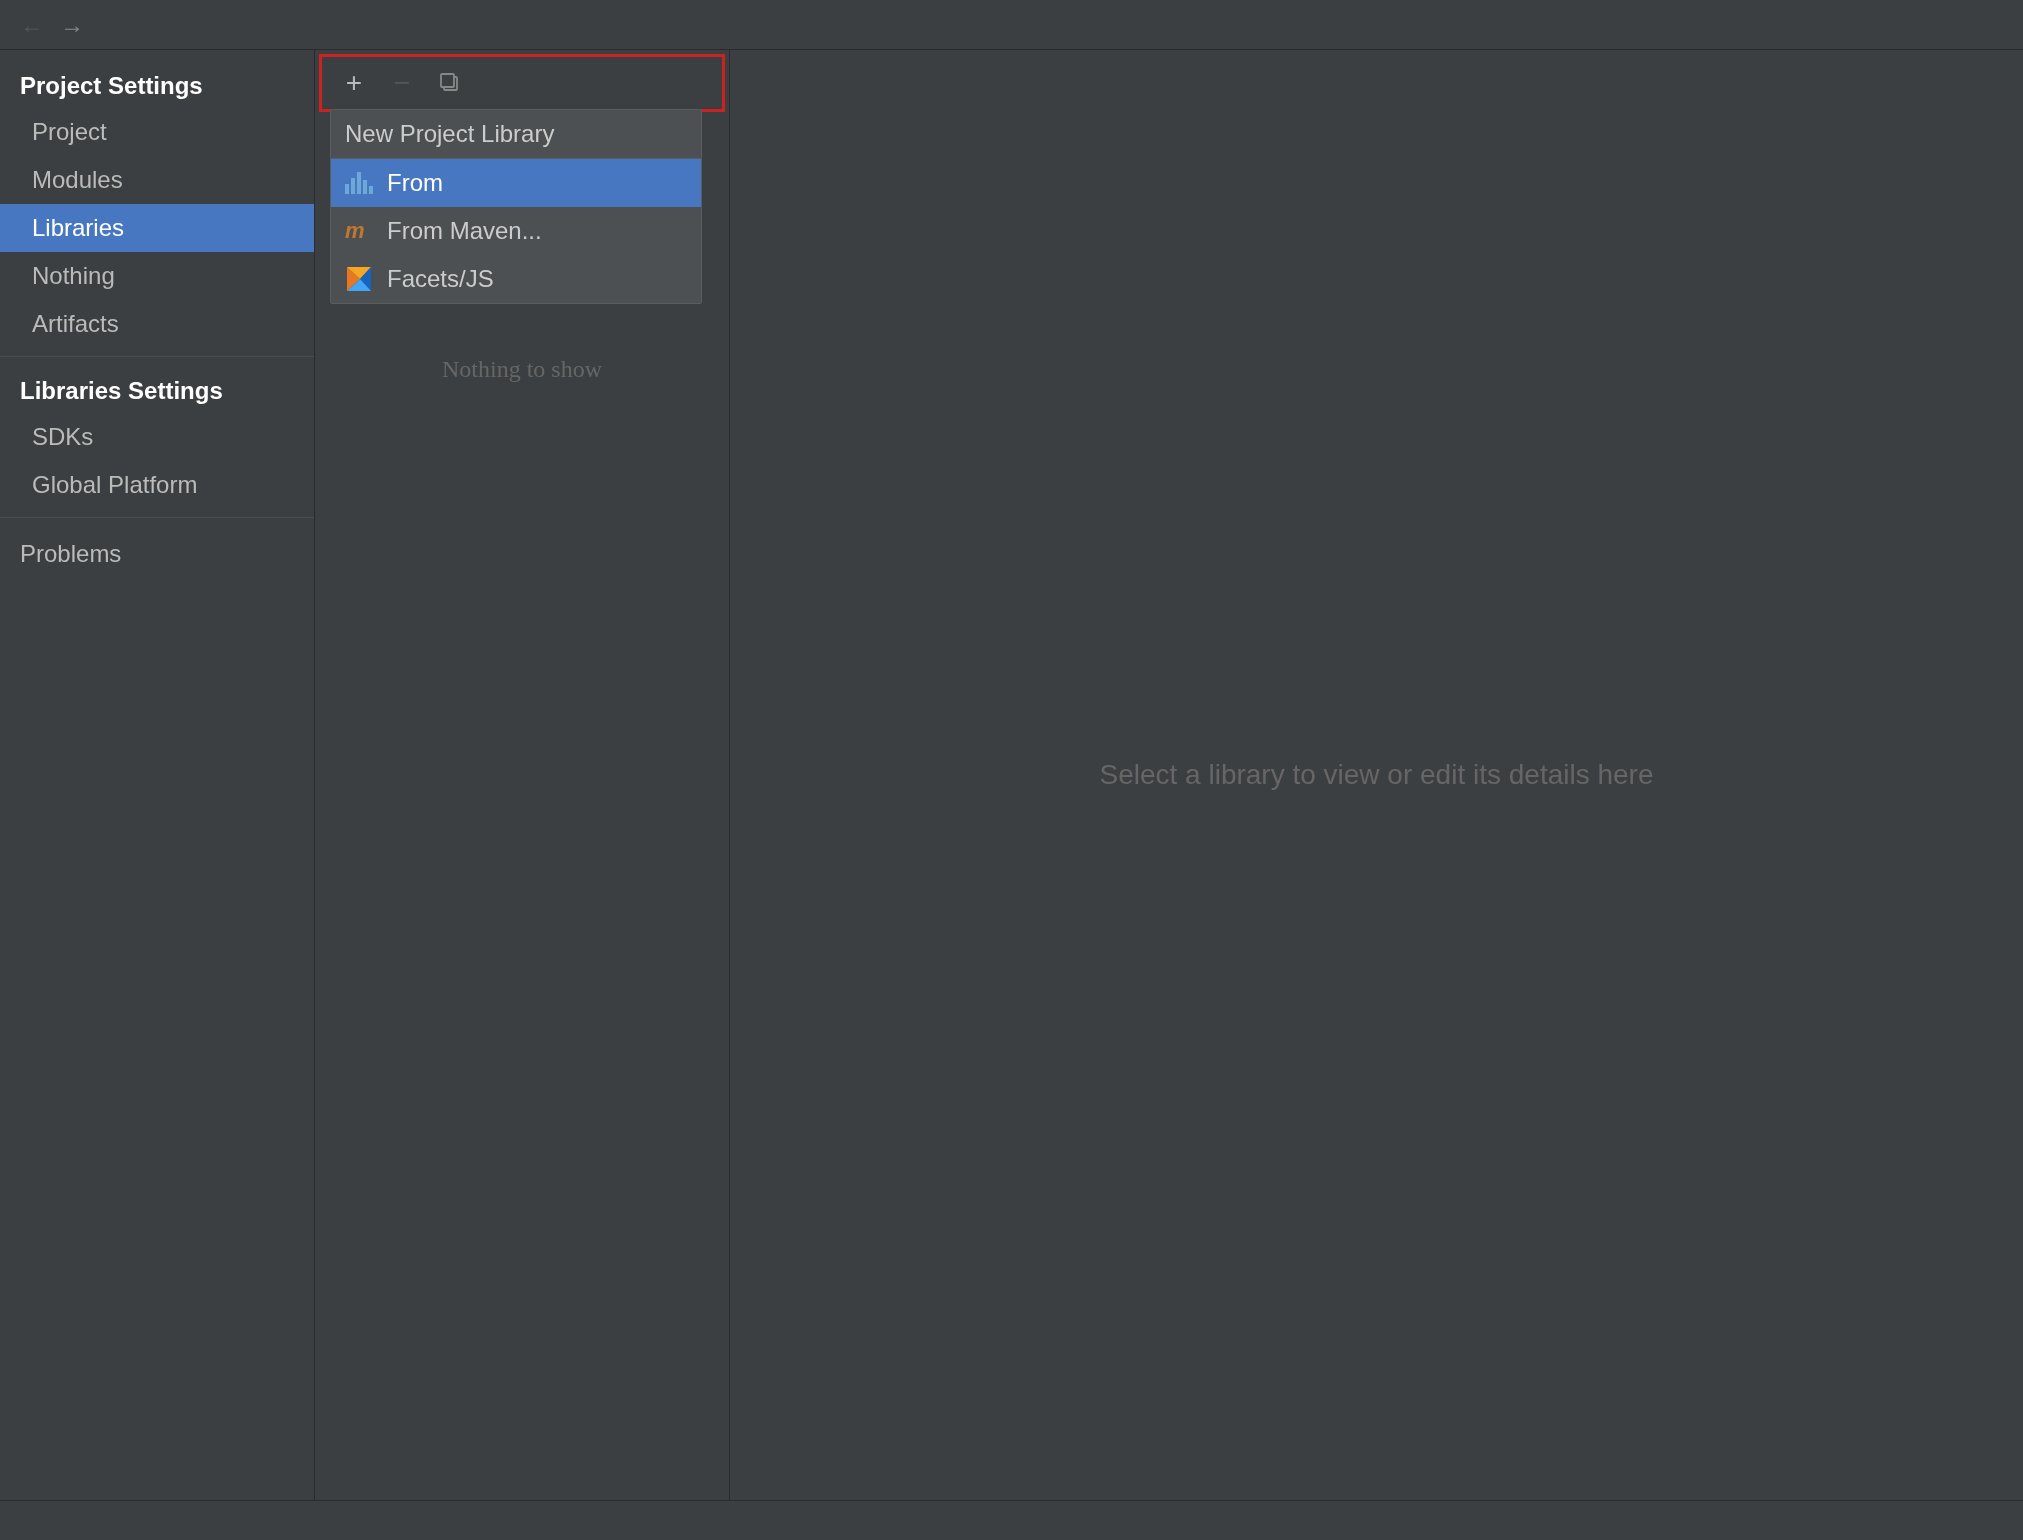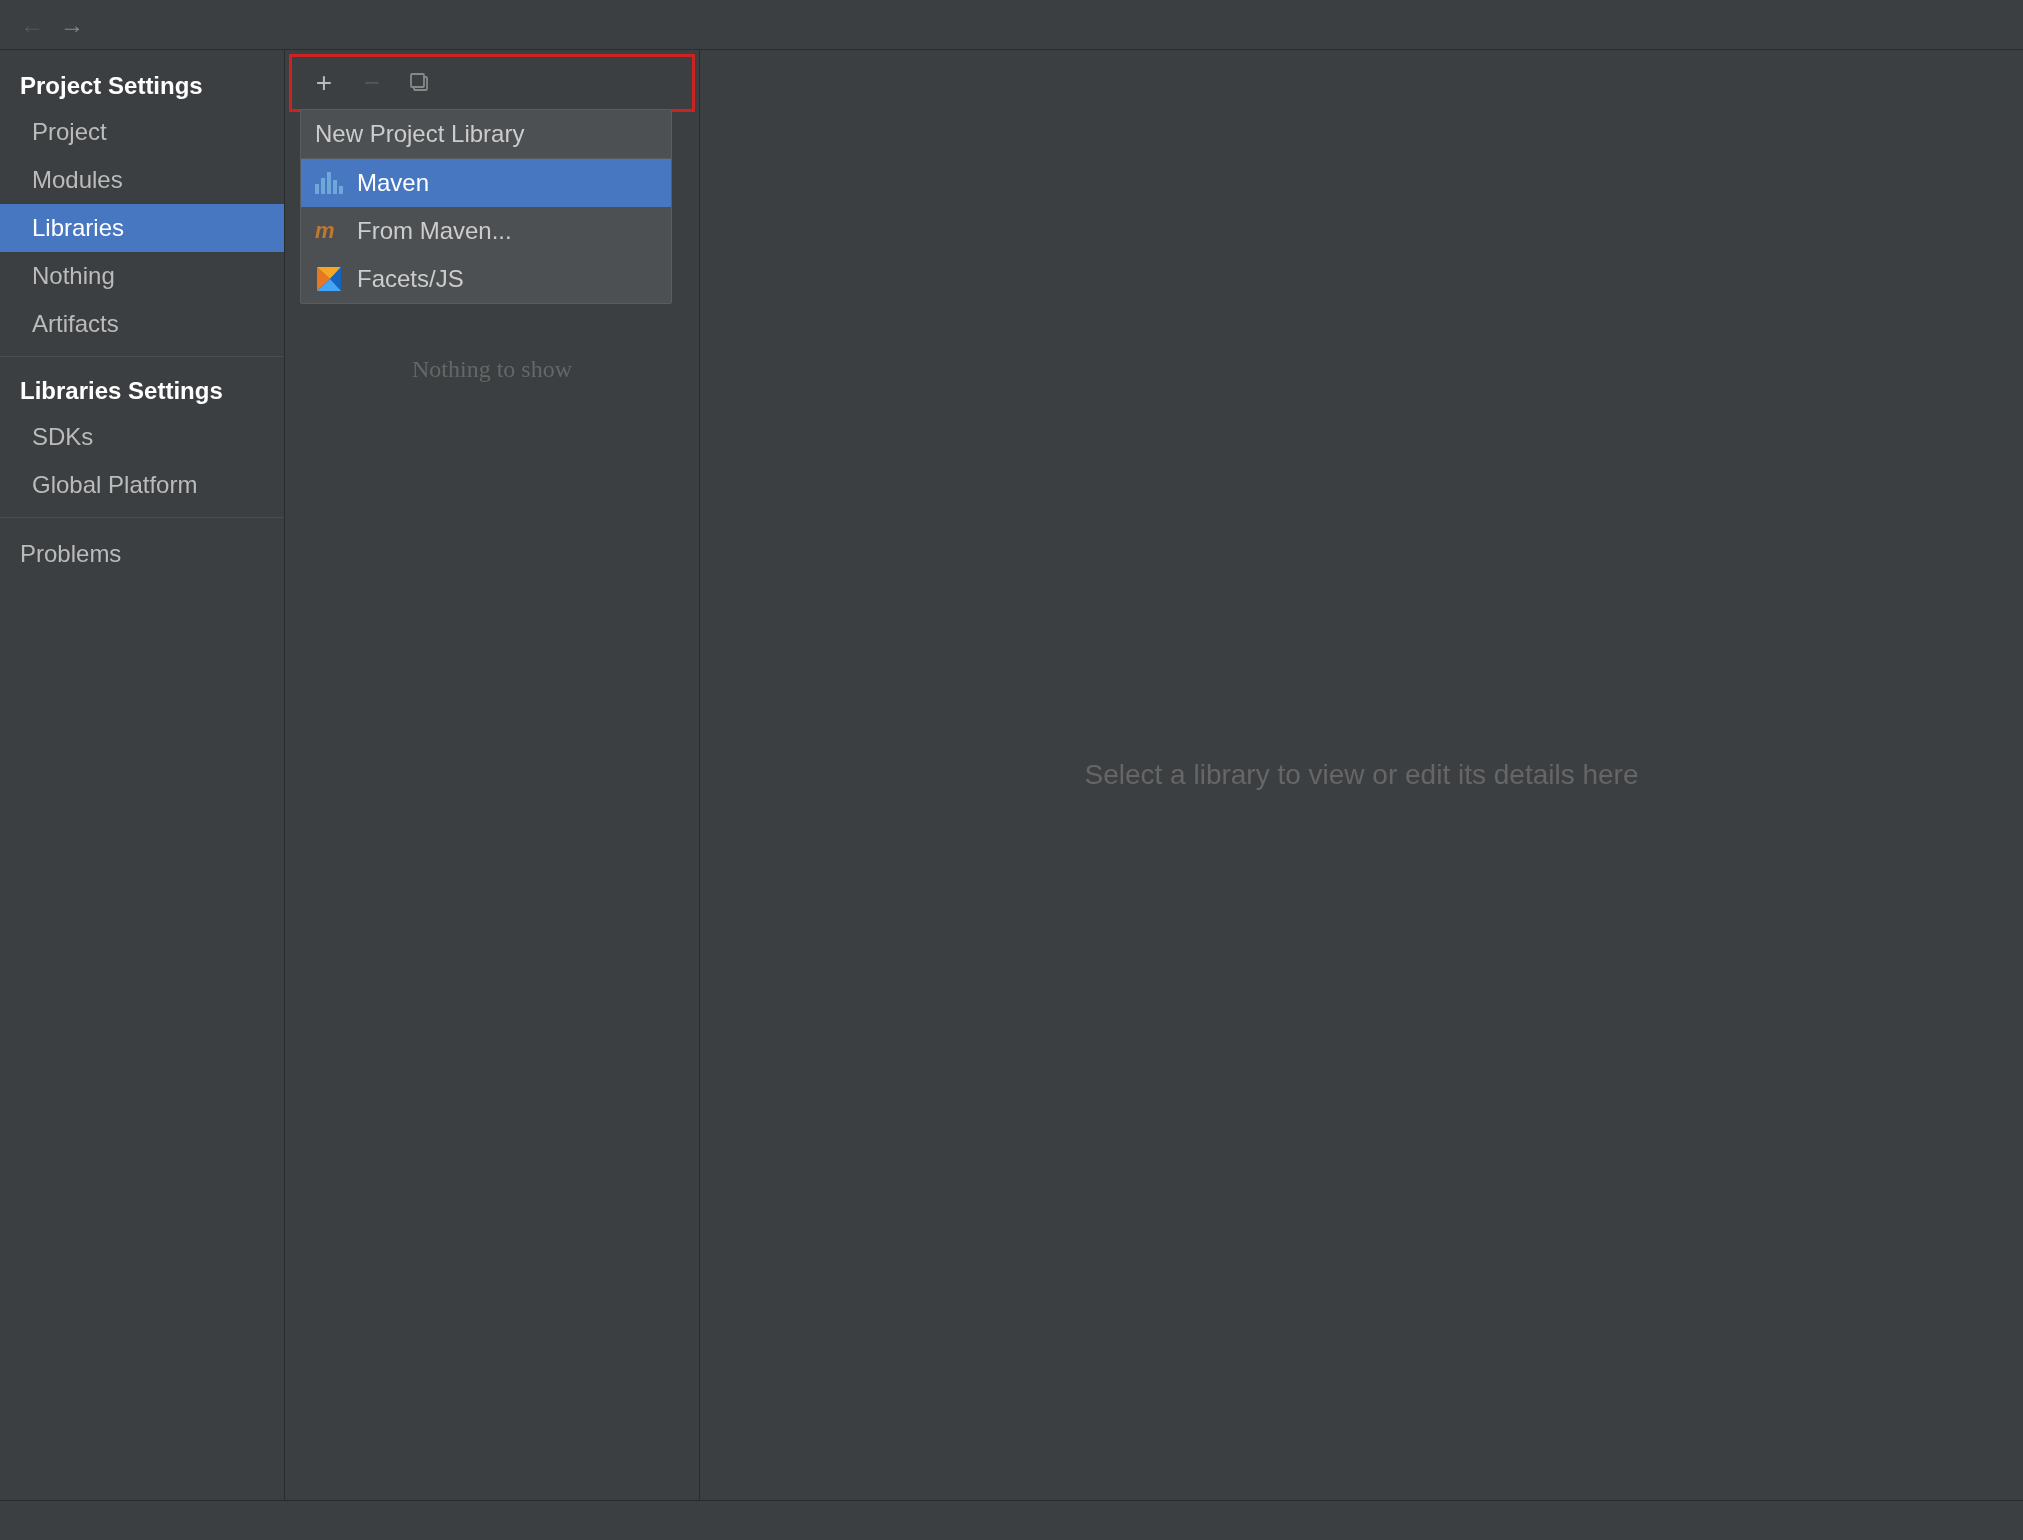--- a/index.html
+++ b/index.html
@@ -41,21 +41,21 @@
     }
 
     .main-container {
       display: flex;
       flex: 1;
       overflow: hidden;
     }
 
     
     .sidebar {
-      width: 285px;
+      width: 315px;
       background-color: #3c3f41;
       border-right: 1px solid #2b2b2b;
       padding-top: 10px;
       flex-shrink: 0;
     }
 
     .sidebar-section-title {
       font-size: 24px;
       font-weight: 700;
       color: #ffffff;
@@ -237,21 +237,21 @@
         <div class="dropdown-header">New Project Library</div>
 
         <div class="dropdown-item selected">
           <span style="display:inline-flex; align-items:flex-end; gap:2px; height:22px; margin-right:4px;">
             <span style="width:4px; height:10px; background:#6ea8d8; display:inline-block;"></span>
             <span style="width:4px; height:16px; background:#6ea8d8; display:inline-block;"></span>
             <span style="width:4px; height:22px; background:#6ea8d8; display:inline-block;"></span>
             <span style="width:4px; height:14px; background:#6ea8d8; display:inline-block;"></span>
             <span style="width:4px; height:8px; background:#6ea8d8; display:inline-block;"></span>
           </span>
-          <span>Maven</span>
+          <span>From</span>
         </div>
 
         <div class="dropdown-item">
           <span style="font-size:22px; font-weight:bold; color:#c07830; font-style:italic; margin-right:4px; width:28px; display:inline-block;">m</span>
           <span>From Maven...</span>
         </div>
 
         <div class="dropdown-item">
           <span style="margin-right:4px; width:28px; height:26px; display:inline-flex; align-items:center; justify-content:center;">
             <svg width="26" height="26" viewBox="0 0 26 26">

